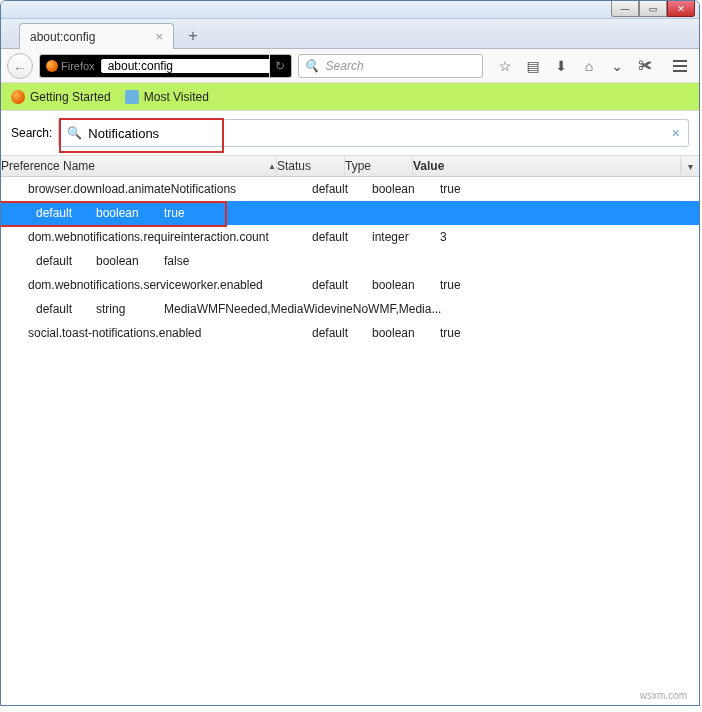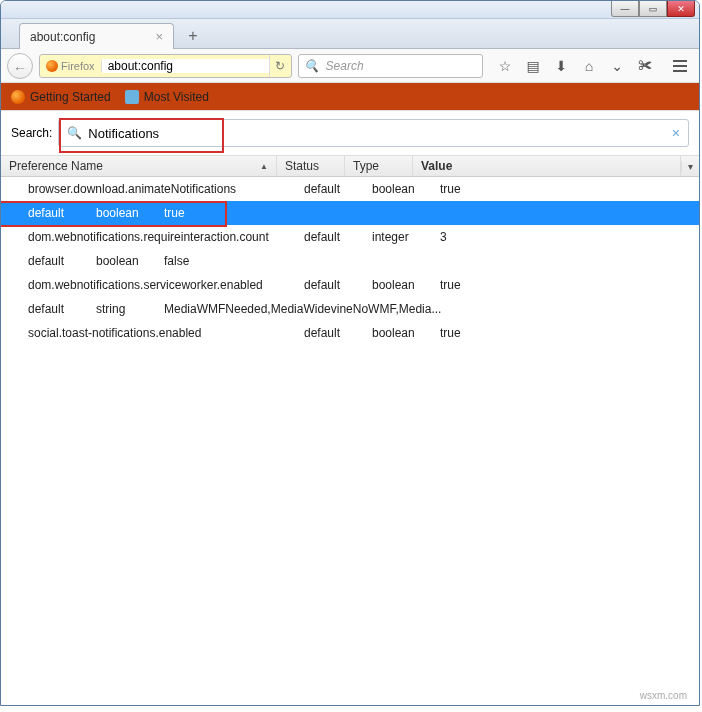--- a/index.html
+++ b/index.html
@@ -14,56 +14,56 @@
 
 
 .tabstrip { height: 30px; background: linear-gradient(#e8eef6,#d7e0ec); display: flex; align-items: flex-end; padding-left: 18px; border-bottom: 1px solid #b0b8c4; }
 .tab { height: 26px; background: #f9f9fa; border: 1px solid #aab3c0; border-bottom: none; border-radius: 4px 4px 0 0; padding: 0 10px; display: flex; align-items: center; gap: 60px; font-size: 12px; color: #333; position: relative; top: 1px; }
 .tab-close { color: #999; font-size: 13px; }
 .newtab { width: 26px; height: 24px; display: flex; align-items: center; justify-content: center; font-size: 16px; color: #666; margin-left: 6px; }
 
 
 .navbar { height: 34px; background: #f9f9fa; display: flex; align-items: center; padding: 0 6px; gap: 6px; border-bottom: 1px solid #ddd; }
 .back-btn { width: 26px; height: 26px; border: 1px solid #bbb; border-radius: 50%; background: linear-gradient(#fff,#eee); display: flex; align-items: center; justify-content: center; color: #888; font-size: 14px; }
-.urlbar { flex: 0 0 240px; height: 24px; border: 1px solid #bbb; border-radius: 3px; display: flex; align-items: center; background: #fef9c3; font-size: 12px; }
+.urlbar { flex: 0 0 240px; height: 24px; border: 1px solid #bbb; border-radius: 3px; display: flex; align-items: center; background: #000000; font-size: 12px; }
 .urlbar .ffx { font-size: 11px; color: #888; padding: 0 6px; border-right: 1px solid #ddd; display: flex; align-items: center; gap: 3px; }
 .ffx-icon { width: 12px; height: 12px; border-radius: 50%; background: radial-gradient(circle at 35% 35%, #ffb347, #e66000 70%); }
 .urlbar input { border: none; outline: none; flex: 1; padding: 0 6px; font-size: 12px; }
 .reload { width: 22px; display: flex; align-items: center; justify-content: center; color: #777; border-left: 1px solid #ddd; height: 100%; }
 .searchbar { flex: 1; height: 24px; border: 1px solid #bbb; border-radius: 3px; display: flex; align-items: center; background: #fff; padding: 0 6px; gap: 6px; color: #999; font-size: 12px; font-style: italic; }
 .tool-icons { display: flex; align-items: center; gap: 12px; padding: 0 8px; color: #555; font-size: 14px; }
 .tool-icons span { display: inline-flex; width: 16px; justify-content: center; }
 .hamburger { width: 26px; display: flex; flex-direction: column; gap: 3px; align-items: center; }
 .hamburger div { width: 14px; height: 2px; background: #555; }
 
 
-.bookmarks { height: 28px; background: #c2410c; display: flex; align-items: center; gap: 14px; padding: 0 10px; border-bottom: 1px solid #ddd; font-size: 12px; color: #222; }
+.bookmarks { height: 28px; background: #bef264; display: flex; align-items: center; gap: 14px; padding: 0 10px; border-bottom: 1px solid #ddd; font-size: 12px; color: #222; }
 .bm { display: flex; align-items: center; gap: 5px; }
 .bm-ic1 { width: 14px; height: 14px; border-radius: 50%; background: radial-gradient(circle at 35% 35%, #ffb347, #e66000 70%); }
 .bm-ic2 { width: 14px; height: 14px; background: #6bb3e0; border-radius: 2px; }
 
 
 .searchrow { display: flex; align-items: center; padding: 8px 10px; gap: 6px; font-size: 12px; }
 .searchrow .outer { flex: 1; border: 1px solid #bfcad6; border-radius: 3px; height: 28px; display: flex; align-items: center; padding: 0 8px; position: relative; }
 .searchrow .outer input { border: none; outline: none; flex: 1; font-size: 13px; }
 .mag { color: #999; margin-right: 6px; font-size: 12px; }
 .clear-x { color: #6aa6d8; font-size: 14px; }
 .hl1 { position: absolute; border: 2px solid #d32f2f; left: 0; top: -2px; width: 165px; height: 35px; pointer-events: none; }
 
 
 .thead { height: 22px; background: linear-gradient(#f5f5f5,#e9e9e9); border-top: 1px solid #ddd; border-bottom: 1px solid #ccc; display: flex; align-items: center; font-size: 12px; color: #333; }
-.thead .col { padding: 0 8px; border-right: 1px solid #ddd; height: 100%; display: flex; align-items: center; gap: 4px; }
+.thead .col { padding: 0 0; border-right: 1px solid #ddd; height: 100%; display: flex; align-items: center; gap: 4px; }
 .col-name { width: 276px; } .col-status { width: 68px; } .col-type { width: 68px; } .col-value { flex: 1; font-weight: bold; }
 .sort-ind { font-size: 8px; color: #555; }
 .col-cfg { width: 18px; border-left: 1px solid #ddd; display:flex;align-items:center;justify-content:center;color:#555;font-size:10px; }
 
 .tbody { font-size: 12px; color: #222; position: relative; }
 .row { height: 24px; display: flex; align-items: center; padding-left: 19px; }
 .row .cell { padding: 0 8px; white-space: nowrap; overflow: hidden; text-overflow: ellipsis; }
-.row .c-name { width: 276px; } .row .c-status { width: 68px; } .row .c-type { width: 68px; } .row .c-value { flex: 1; }
+.row .c-name { width: 276px; } .row .c-status { width: 68px; text-align: center; } .row .c-type { width: 68px; } .row .c-value { flex: 1; }
 .row.selected { background: #1e90ff; color: #fff; }
 .hl2 { position: absolute; border: 2px solid #d32f2f; left: -4px; top: 24px; width: 230px; height: 26px; pointer-events: none; }
 
 .footer { position: absolute; bottom: 4px; right: 12px; font-size: 10px; color: #aaa; }
 </style>
 </head>
 <body>
 
 <div class="window">
   <div class="titlebar">

